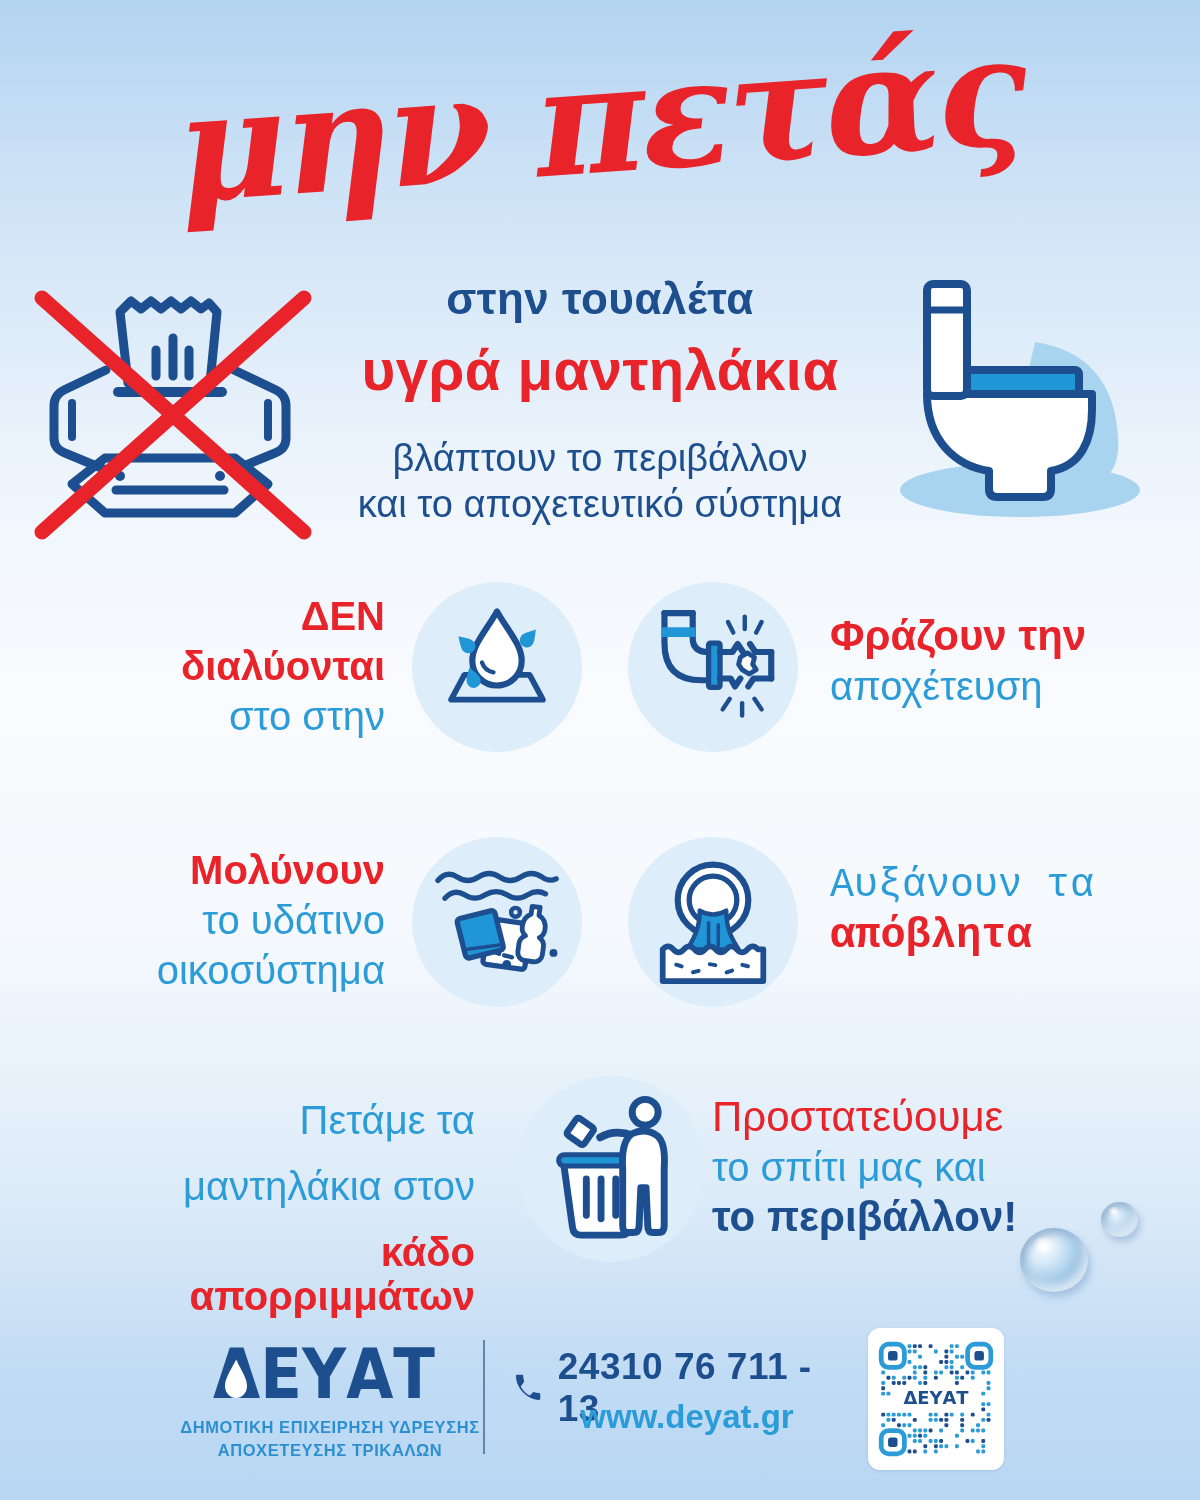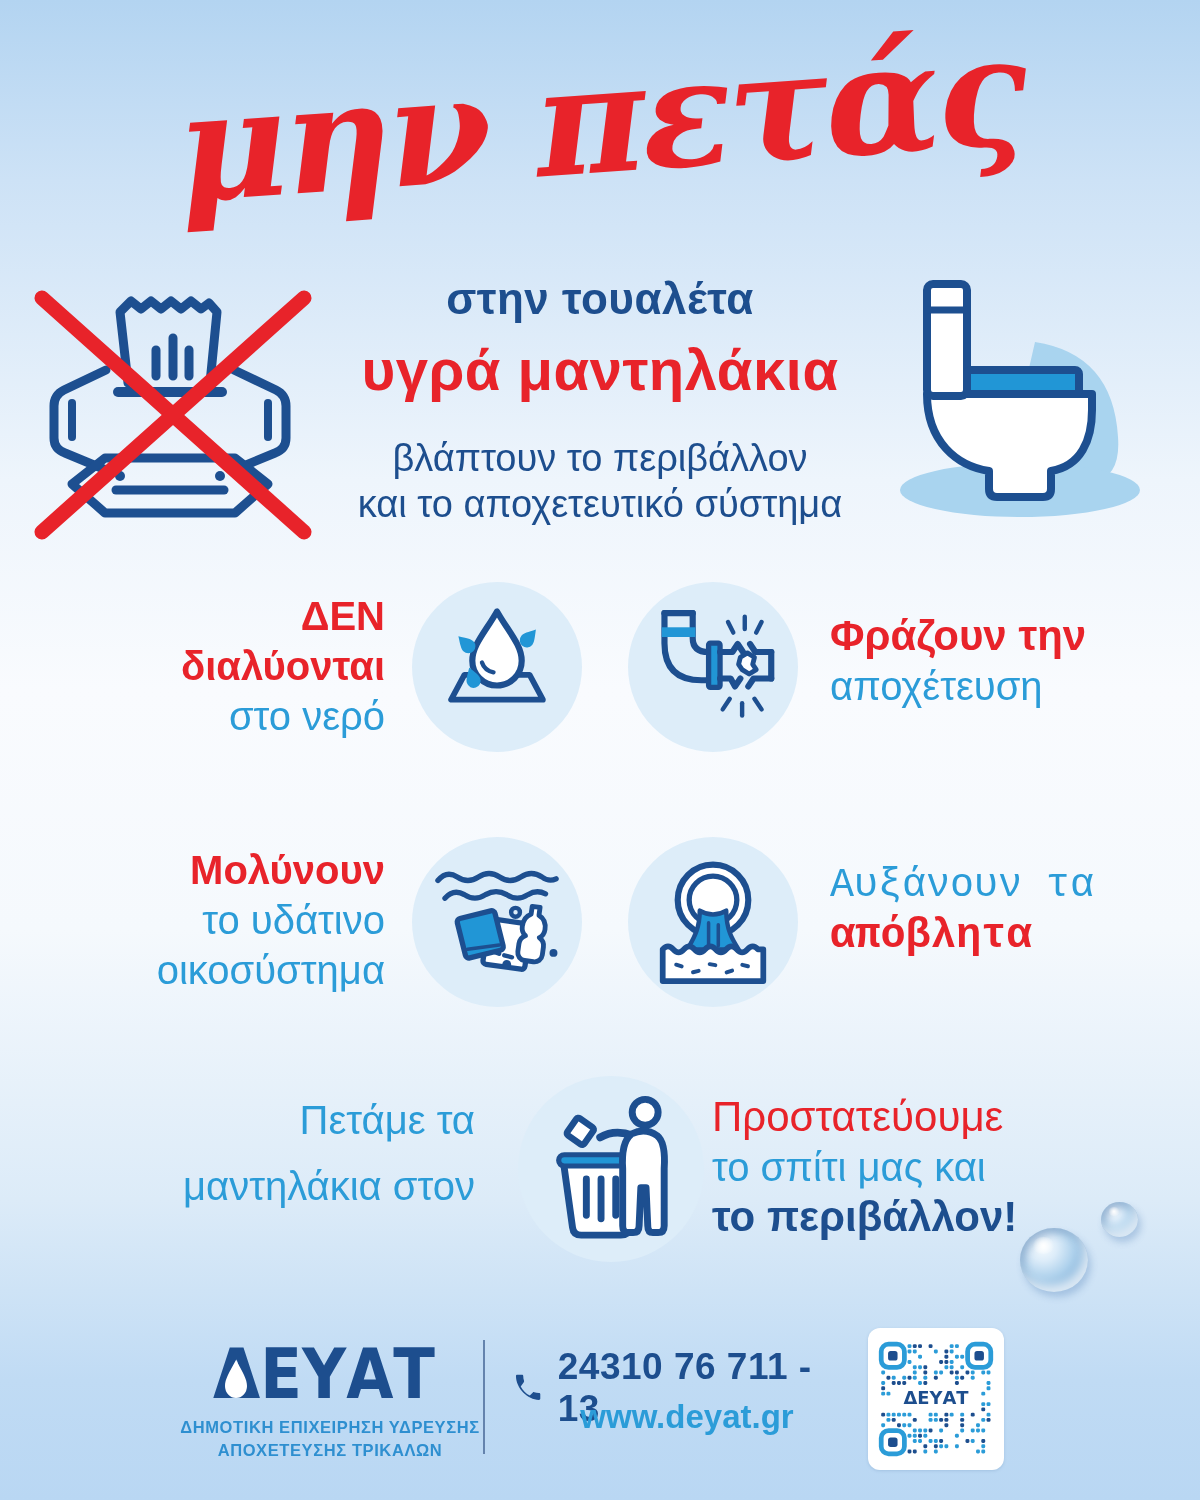--- a/index.html
+++ b/index.html
@@ -85,21 +85,21 @@
       <path d="M42,122 C42,170 72,194 104,199 L104,217 Q104,225 112,225 L158,225 Q166,225 166,217 L166,199 C196,194 207,168 207,138 L207,122 Z" fill="#ffffff" stroke="#1d4f90" stroke-width="8" stroke-linejoin="round"></path>
       <rect x="42" y="12" width="40" height="112" rx="6" fill="#ffffff" stroke="#1d4f90" stroke-width="8"></rect>
       <line x1="42" y1="38" x2="82" y2="38" stroke="#1d4f90" stroke-width="7"></line>
       <rect x="82" y="98" width="112" height="24" rx="4" fill="#2196d6" stroke="#1d4f90" stroke-width="8"></rect>
     </svg>
   </div>
 
   <div class="abs tblock t-r" style="left:55px; top:594px; width:330px;">
     <div class="ln red-b">ΔΕΝ</div>
     <div class="ln red-b">διαλύονται</div>
-    <div class="ln lblue">στο νερό</div>
+    <div class="ln lblue">στο στην</div>
   </div>
 
   <div class="abs circle" style="left:412px; top:582px;">
     <svg viewBox="0 0 170 170">
       <g fill="none" stroke="#1d4f90" stroke-linecap="round" stroke-linejoin="round">
         <path d="M33,122 L137,122 L122,94 L48,94 Z" stroke-width="6.5"></path>
         <path d="M85,22 C72,45 57,60 57,78 a28,28 0 0 0 56,0 C113,60 98,45 85,22 Z" fill="#ffffff" stroke-width="7"></path>
         <path d="M68,80 q3,9 13,11" stroke-width="5"></path>
       </g>
       <g fill="#2196d6">
@@ -190,20 +190,21 @@
   </div>
 
   <div class="abs tblock t-l" style="left:830px; top:864px; width:330px;font-family:Liberation Mono, monospace;">
     <div class="ln lblue">Αυξάνουν τα</div>
     <div class="ln red-b" style="font-size:42px;">απόβλητα</div>
   </div>
 
   <div class="abs tblock t-r" style="left:115px; top:1098px; width:360px; gap:22px;">
     <div class="ln lblue">Πετάμε τα</div>
     <div class="ln lblue">μαντηλάκια στον</div>
+    <div class="ln red-b">κάδο απορριμμάτων</div>
   </div>
 
   <div class="abs circle-big" style="left:518px; top:1076px;">
     <svg viewBox="0 0 185 185">
       <path d="M38,88 L48,160 Q49,169 58,169 L104,169 Q113,169 114,160 L124,88" fill="#ffffff" stroke="#1d4f90" stroke-width="8" stroke-linejoin="round"></path>
       <rect x="32" y="76" width="98" height="13" rx="6.5" fill="#2196d6" stroke="#1d4f90" stroke-width="6"></rect>
       <path d="M64,104 V146 M81,104 V150 M98,104 V146" stroke="#1d4f90" stroke-width="8" stroke-linecap="round" fill="none"></path>
       <rect x="-12" y="-12" width="24" height="24" rx="3" transform="translate(57,49) rotate(35)" fill="#ffffff" stroke="#1d4f90" stroke-width="7.5"></rect>
       <circle cx="132" cy="27" r="15" fill="#ffffff" stroke="#1d4f90" stroke-width="8"></circle>
       <path d="M118,54 Q97,46 80,56" fill="none" stroke="#1d4f90" stroke-width="9" stroke-linecap="round"></path>

